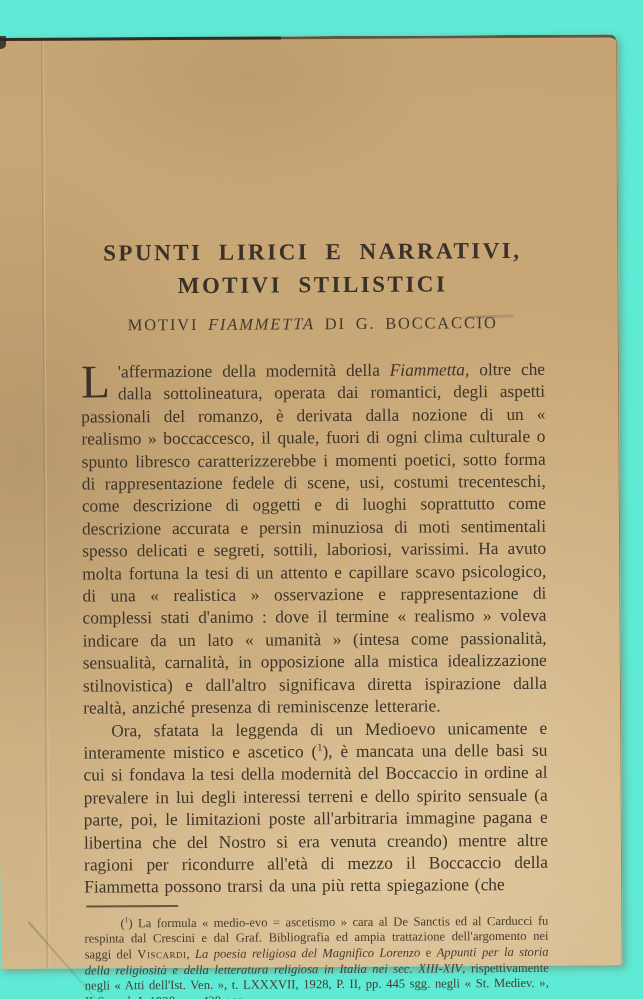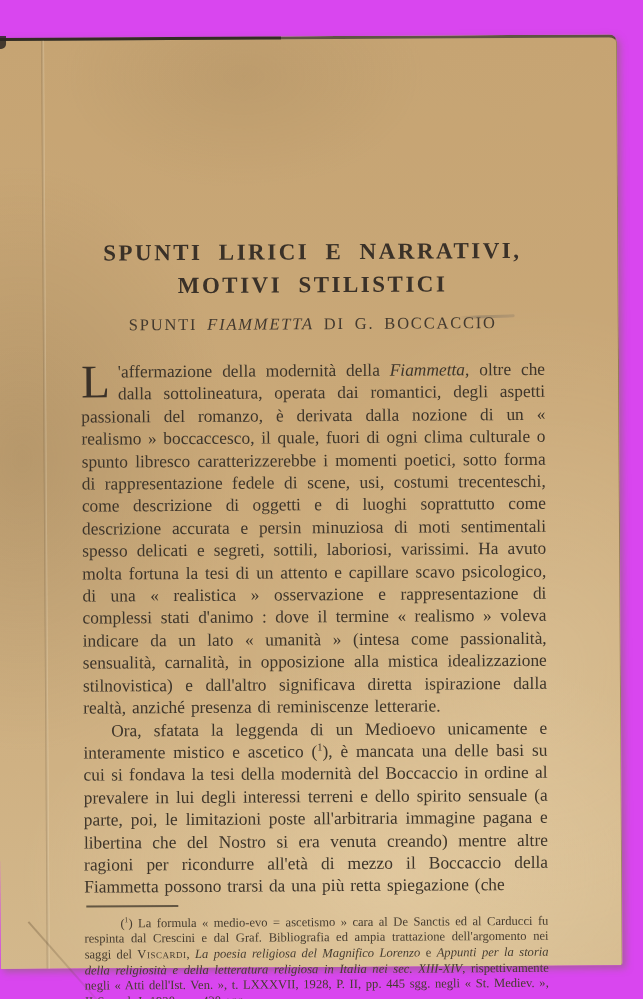--- a/index.html
+++ b/index.html
@@ -4,21 +4,21 @@
 <style>
   html, body { margin: 0; padding: 0; }
   body {
     font-family: "Liberation Serif", "DejaVu Serif", serif;
     background: #dddbd5;
   }
   .scan {
     position: relative;
     width: 643px;
     height: 999px;
-    background: #d946ef;
+    background: #5eead4;
     overflow: hidden;
   }
   
   .page {
     position: absolute;
     left: -5px;
     top: 37px;
     width: 621px;
     height: 928px;
     transform: rotate(-0.35deg);
@@ -145,21 +145,21 @@
     <div class="corner-mark"></div>
     <div class="crease-vertical"></div>
     <div class="crease-diagonal"></div>
     <div class="pencil-mark"></div>
 
     <div class="content">
 
       <div class="title-block">
         <div class="title-line">SPUNTI LIRICI E NARRATIVI,</div>
         <div class="title-line">MOTIVI STILISTICI</div>
-        <div class="subtitle"><span>SPUNTI </span><span class="it">FIAMMETTA</span><span> DI G. BOCCACCIO</span></div>
+        <div class="subtitle"><span>MOTIVI </span><span class="it">FIAMMETTA</span><span> DI G. BOCCACCIO</span></div>
       </div>
 
       <div class="body-block">
         <p class="body-par"><span class="dropcap">L</span><span><span>'affermazione della modernità della </span><span class="it">Fiammetta</span><span>, oltre che dalla sottolineatura, operata dai romantici, degli aspetti passionali del romanzo, è derivata dalla nozione di un « realismo » boccaccesco, il quale, fuori di ogni clima culturale o spunto libresco caratterizzerebbe i momenti poetici, sotto forma di rappresentazione fedele di scene, usi, costumi trecenteschi, come descrizione di oggetti e di luoghi soprattutto come descrizione accurata e persin minuziosa di moti sentimentali spesso delicati e segreti, sottili, laboriosi, varissimi. Ha avuto molta fortuna la tesi di un attento e capillare scavo psicologico, di una « realistica » osservazione e rappresentazione di complessi stati d'animo : dove il termine « realismo » voleva indicare da un lato « umanità » (intesa come passionalità, sensualità, carnalità, in opposizione alla mistica idealizzazione stilnovistica) e dall'altro significava diretta ispirazione dalla realtà, anziché presenza di reminiscenze letterarie.</span></span></p>
         <p class="body-par indented"><span>Ora, sfatata la leggenda di un Medioevo unicamente e interamente mistico e ascetico (</span><sup>1</sup><span>), è mancata una delle basi su cui si fondava la tesi della modernità del Boccaccio in ordine al prevalere in lui degli interessi terreni e dello spirito sensuale (a parte, poi, le limitazioni poste all'arbitraria immagine pagana e libertina che del Nostro si era venuta creando) mentre altre ragioni per ricondurre all'età di mezzo il Boccaccio della Fiammetta possono trarsi da una più retta spiegazione (che</span></p>
       </div>
 
       <div class="footnote-block">
         <div class="fn-rule"></div>
         <p class="footnote-text"><span>(</span><sup>1</sup><span>) La formula « medio-evo = ascetismo » cara al De Sanctis ed al Carducci fu respinta dal Crescini e dal Graf. Bibliografia ed ampia trattazione dell'argomento nei saggi del </span><span class="sc">Viscardi</span><span>, </span><span class="it">La poesia religiosa del Magnifico Lorenzo</span><span> e </span><span class="it">Appunti per la storia della religiosità e della letteratura religiosa in Italia nei sec. XIII-XIV</span><span>, rispettivamente negli « Atti dell'Ist. Ven. », t. LXXXVII, 1928, P. II, pp. 445 sgg. negli « St. Mediev. », II S., vol. I, 1928, pp. 438 sgg.</span></p>

